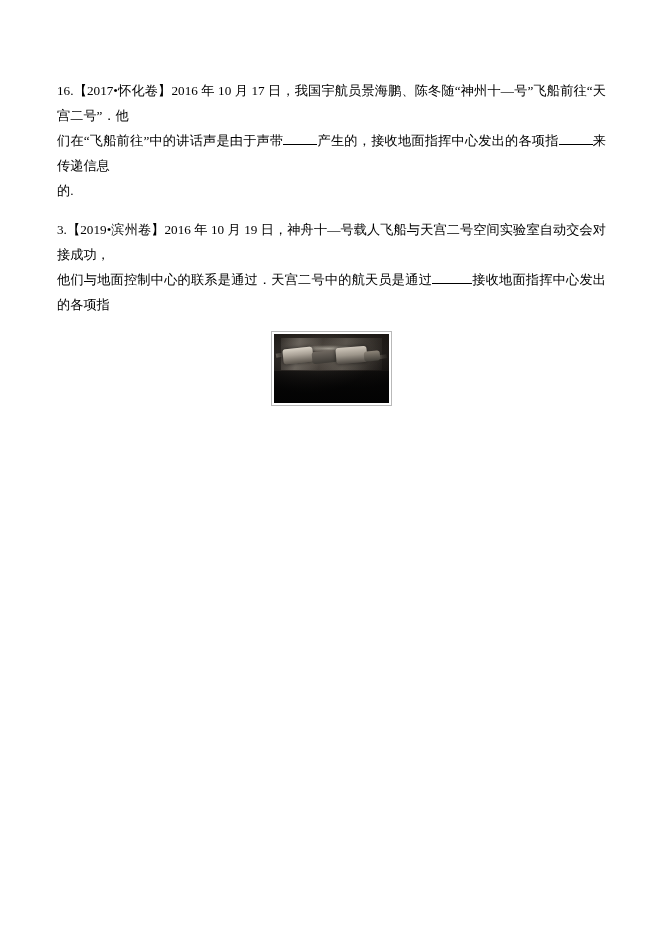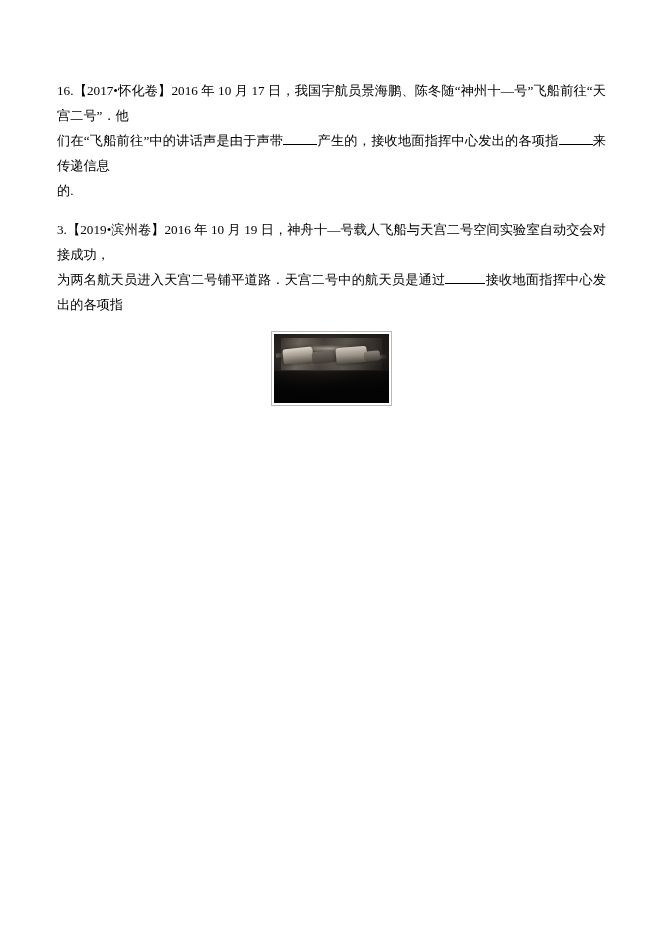--- a/index.html
+++ b/index.html
@@ -163,21 +163,21 @@
     <div class="q-line indent">
       <span>的.</span>
     </div>
   </div>
 
   <div class="q-block">
     <div class="q-line q-first">
       <span>3</span><span>.</span><span>【2019•滨州卷】</span><span>2016 年 10 月 19 日，神舟十—号载人飞船与天宫二号空间实验室自动交会对接成功，</span>
     </div>
     <div class="q-line indent">
-      <span>为两名航天员进入天宫二号铺平道路．天宫二号中的航天员是通过</span><span class="blank blank-md"></span><span>接收地面指挥中心发出的各项指</span>
+      <span>他们与地面控制中心的联系是通过．天宫二号中的航天员是通过</span><span class="blank blank-md"></span><span>接收地面指挥中心发出的各项指</span>
     </div>
   </div>
 
   <div class="figure-wrap">
     <div class="figure">
       <div class="figure-inner">
         <div class="photo-bg"></div>
         <div class="photo-bright"></div>
         <div class="glow"></div>
         <div class="panel p1"></div>

